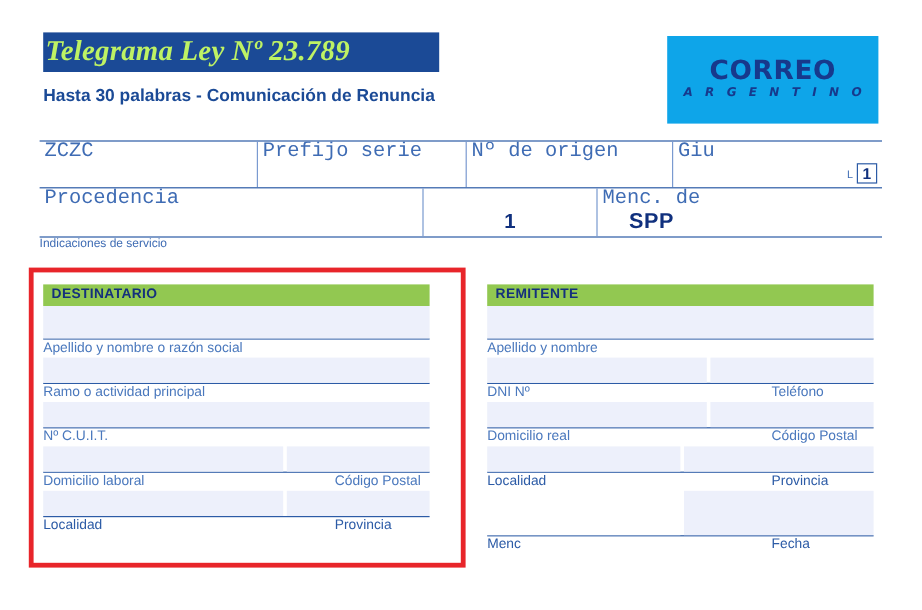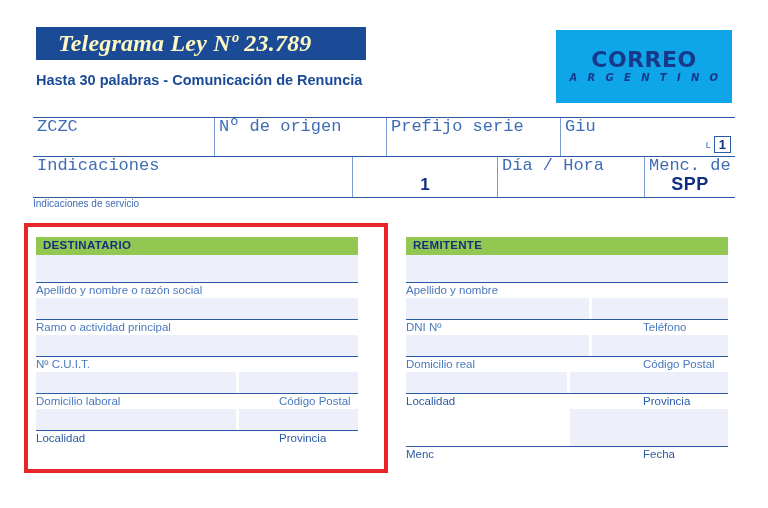--- a/index.html
+++ b/index.html
@@ -24,27 +24,27 @@
   
   .title-bar {
     position: absolute;
     left: 36px;
     top: 27px;
     width: 330px;
     height: 33px;
     background: #1b4a96;
   }
   .title-bar .title-text {
-    color: #fef9c3;
+    color: #bef264;
     font-family: "Liberation Serif", serif;
     font-style: italic;
     font-weight: bold;
     font-size: 24px;
     line-height: 33px;
-    padding-left: 22px;
+    padding-left: 2px;
     white-space: nowrap;
     letter-spacing: .2px;
   }
   .subtitle {
     position: absolute;
     left: 36px;
     top: 72px;
     color: #1b4a96;
     font-size: 14.5px;
     font-weight: bold;
@@ -234,48 +234,44 @@
     </div>
   </div>
 
   <div class="grid">
 
     <div class="grid-row r1">
       <div class="grid-cell" style="width:182px">
         <div class="cell-label">ZCZC</div>
         <div class="cell-value"></div>
       </div>
+      <div class="grid-cell" style="width:174px">
+        <div class="cell-label">Prefijo serie</div>
+        <div class="cell-value"></div>
+      </div>
       <div class="grid-cell" style="width:172px">
         <div class="cell-label">Nº de origen</div>
-        <div class="cell-value"></div>
-      </div>
-      <div class="grid-cell" style="width:174px">
-        <div class="cell-label">Prefijo serie</div>
         <div class="cell-value"></div>
       </div>
       <div class="grid-cell" style="width:174px">
         <div class="cell-label">Giu</div>
         <div class="giu-box">
           <span class="giu-l">L</span>
           <span class="giu-num">1</span>
         </div>
       </div>
     </div>
 
     <div class="grid-row r2">
       <div class="grid-cell" style="width:320px">
-        <div class="cell-label">Indicaciones</div>
+        <div class="cell-label">Procedencia</div>
         <div class="cell-value"></div>
       </div>
       <div class="grid-cell" style="width:145px">
         <div class="cell-value">1</div>
-      </div>
-      <div class="grid-cell" style="width:147px">
-        <div class="cell-label">Día / Hora</div>
-        <div class="cell-value"></div>
       </div>
       <div class="grid-cell" style="width:90px">
         <div class="cell-label">Menc. de servicio</div>
         <div class="cell-value spp">SPP</div>
       </div>
     </div>
 
     <div class="grid-bottom-rule"></div>
   </div>
 

